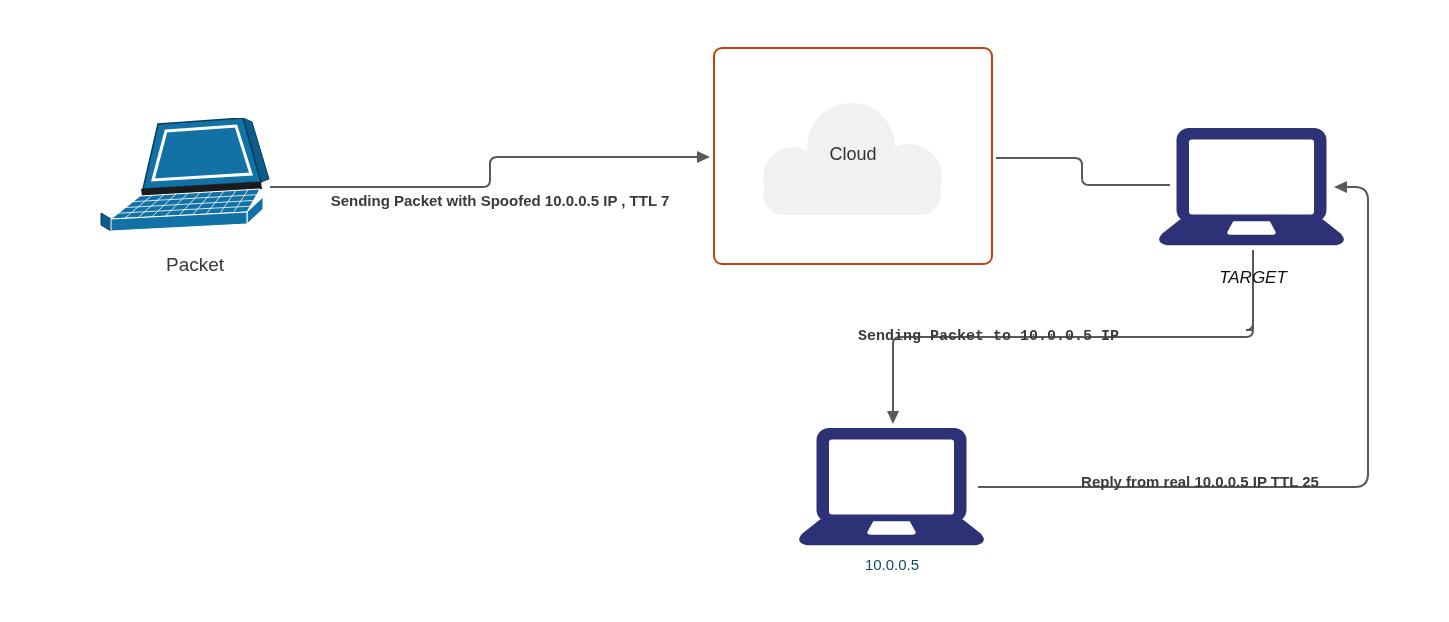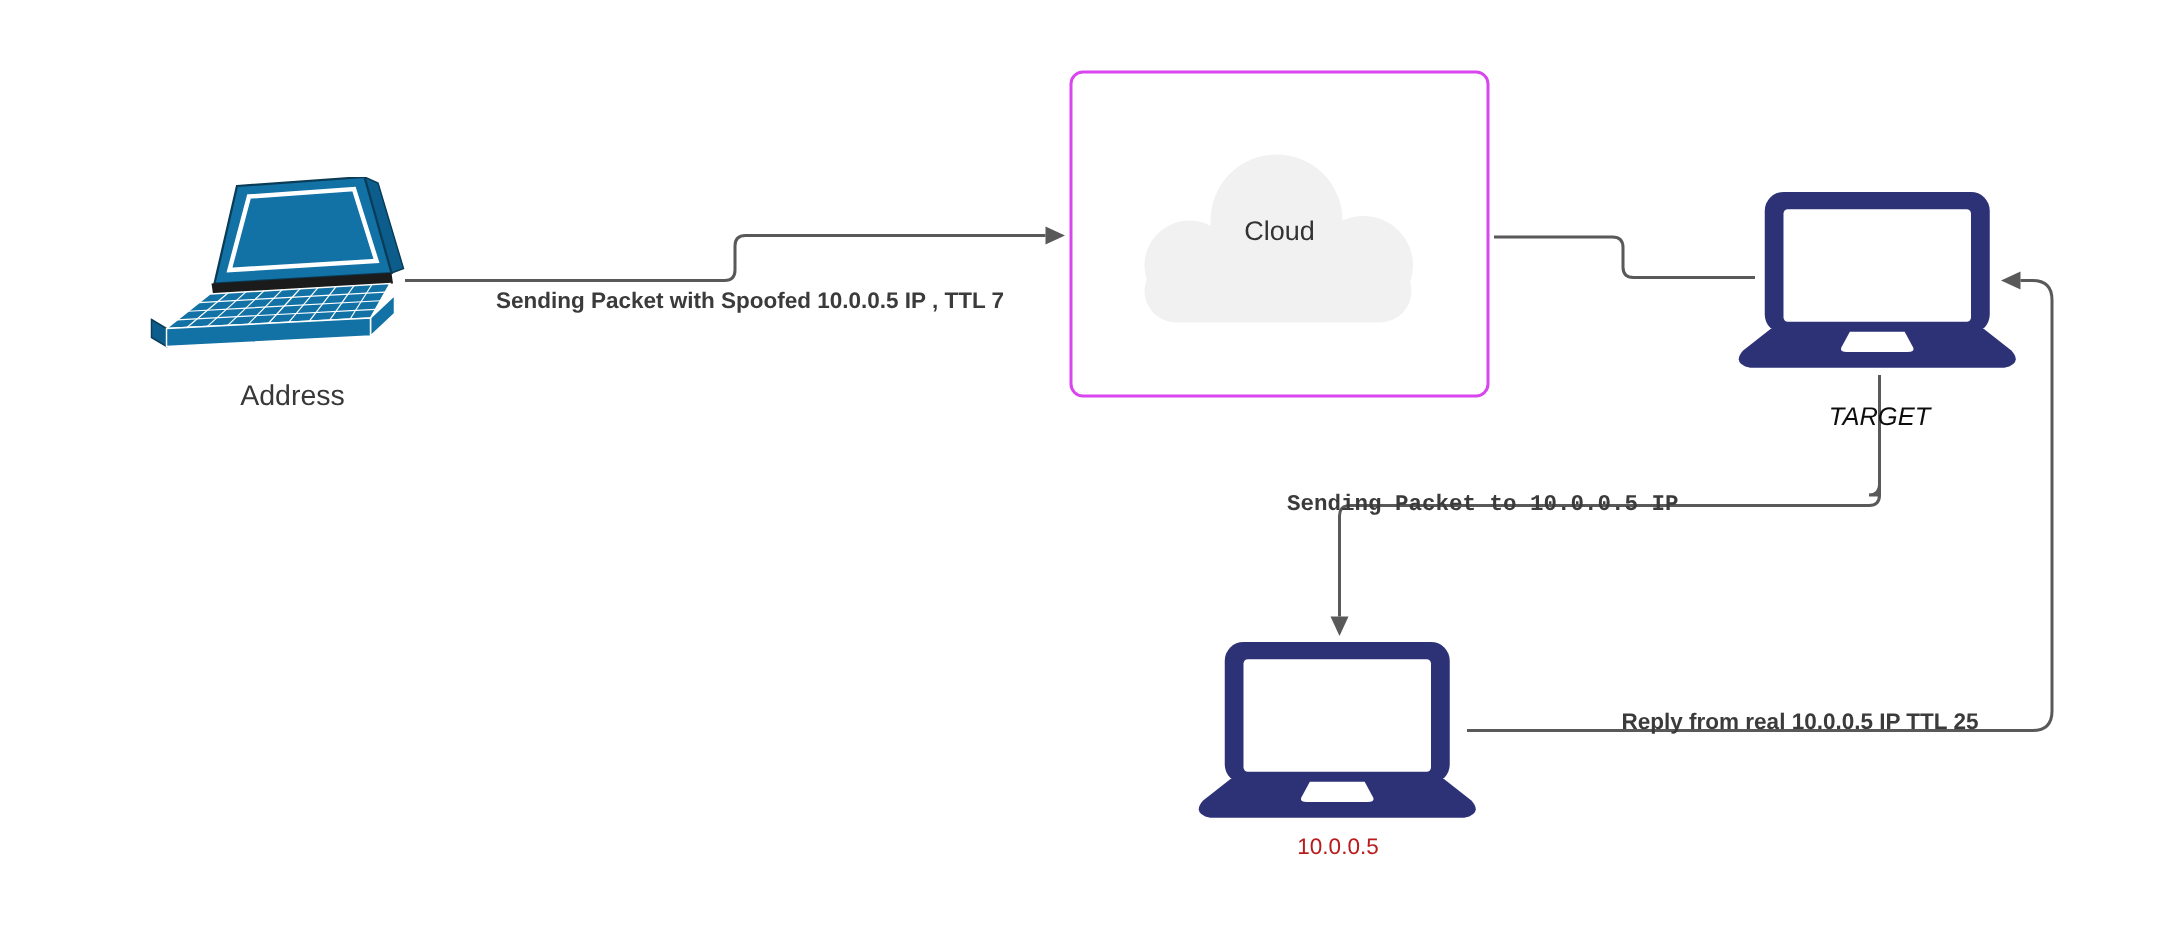--- a/index.html
+++ b/index.html
@@ -14,21 +14,21 @@
   .connector-layer { position: absolute; left: 0; top: 0; }
   .connector-layer path { stroke: #595959; stroke-width: 2; fill: none; }
   .connector-layer polygon { fill: #595959; stroke: none; }
 
   .node { position: absolute; }
 
   .cloud-box {
     position: absolute;
     left: 713px; top: 47px; width: 280px; height: 218px;
     background: #ffffff;
-    border: 2px solid #d946ef;
+    border: 2px solid #c2410c;
     border-radius: 9px;
     box-sizing: border-box;
   }
   .cloud-shape { position: absolute; left: 36px; top: 46px; }
   .cloud-label {
     position: absolute; left: 0; top: 95px; width: 100%;
     text-align: center;
     font-size: 18px; color: #333333;
   }
 
@@ -40,21 +40,21 @@
     line-height: 18px;
   }
 
   .node-label {
     position: absolute;
     text-align: center;
     color: #383838;
   }
   .attacker-label { left: 88px; top: 252px; width: 214px; font-size: 19px; line-height: 26px; }
   .target-label   { left: 1163px; top: 268px; width: 180px; font-size: 17px; font-weight: 400; font-style: italic; color: #0d0d0d; }
-  .realhost-label { left: 812px; top: 556px; width: 160px; font-size: 15px; color: #b91c1c; }
+  .realhost-label { left: 812px; top: 556px; width: 160px; font-size: 15px; color: #0c4a6e; }
 </style>
 </head>
 <body>
 
 <div class="canvas">
 
   <svg class="connector-layer" width="1449" height="622">
     <g>
       <path d="M270,187 L483,187 Q490,187 490,180 L490,164 Q490,157 497,157 L697,157"></path>
       <polygon points="697,151 710,157 697,163"></polygon>
@@ -88,21 +88,21 @@
         <path d="M37.7,83.7 L161.7,76.7 M30.5,89.5 L158.5,82.5 M23.2,95.2 L155.2,88.2"></path>
         <path d="M57,77.3 L29.6,100.3 M69,76.6 L43.2,99.6 M81,75.9 L56.8,98.9 M93,75.2 L70.4,98.2 M105,74.5 L84,97.5 M117,73.8 L97.6,96.8 M129,73.1 L111.2,96.1 M141,72.4 L124.8,95.4 M153,71.7 L138.4,94.7"></path>
       </g>
 
       <polygon points="6,95 16,101 16,113 6,107" fill="#0c5d8c" stroke="#0a3c57" stroke-width="1"></polygon>
       <polygon points="16,101 152,94 152,106 16,113" fill="#1372a5" stroke="#ffffff" stroke-width="1"></polygon>
     </svg>
   </div>
 
   <div class="node-label attacker-label">
-    <span style="display:block">Address</span>
+    <span style="display:block">Packet</span>
   </div>
 
   <div class="cloud-box">
     <svg class="cloud-shape" width="202" height="128" viewBox="0 0 202 128">
       <g fill="#f1f1f1">
         <circle cx="42" cy="82" r="30"></circle>
         <circle cx="100" cy="52" r="44"></circle>
         <circle cx="158" cy="82" r="33"></circle>
         <rect x="12" y="78" width="178" height="42" rx="21"></rect>
       </g>

